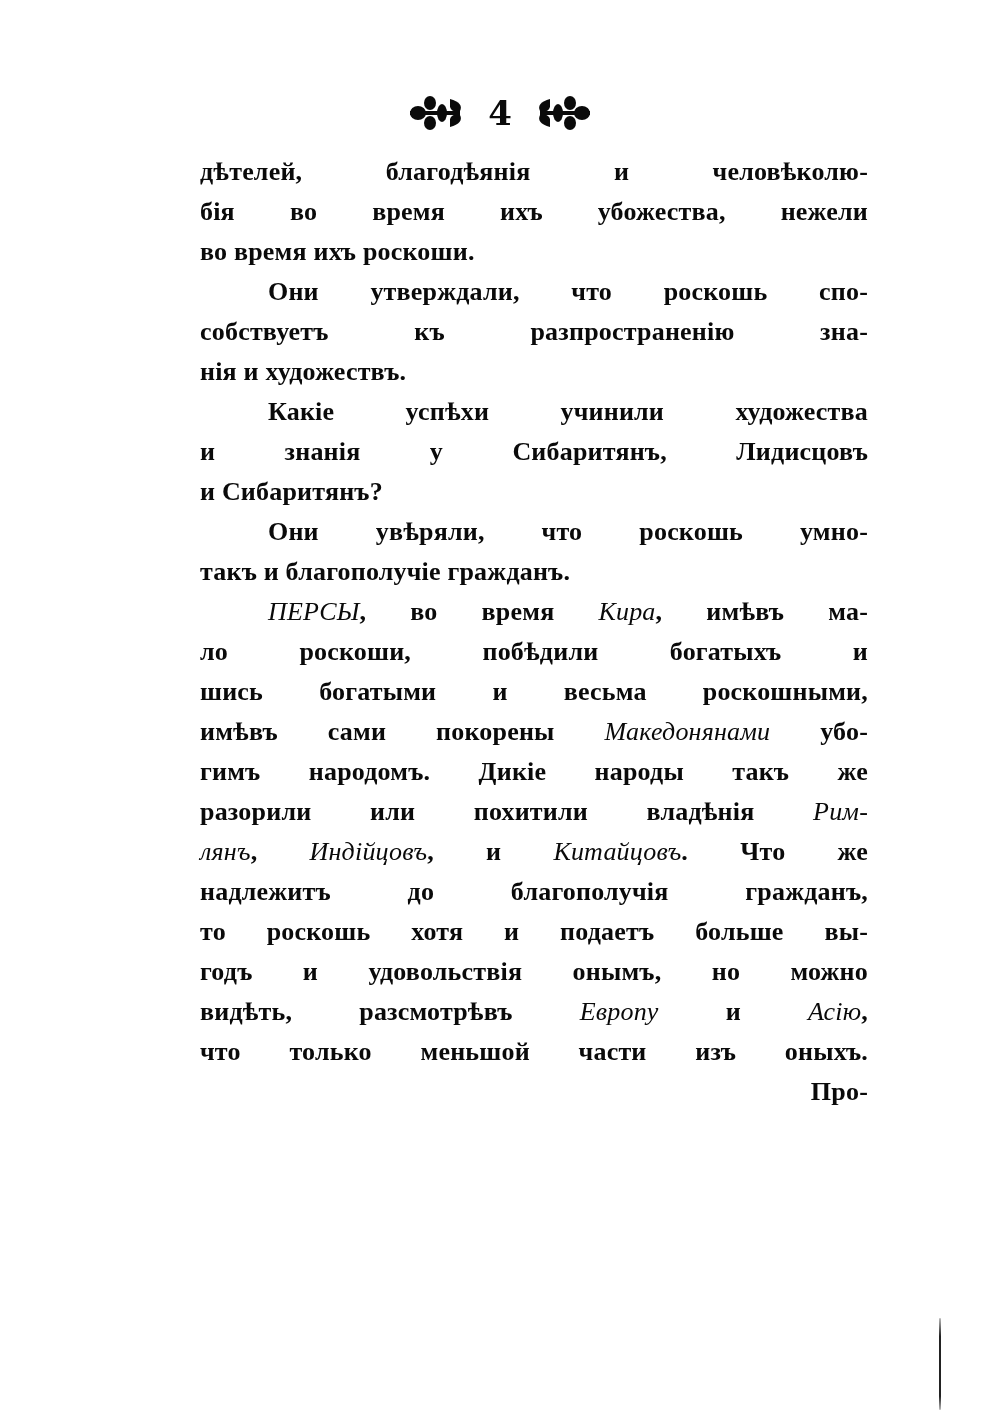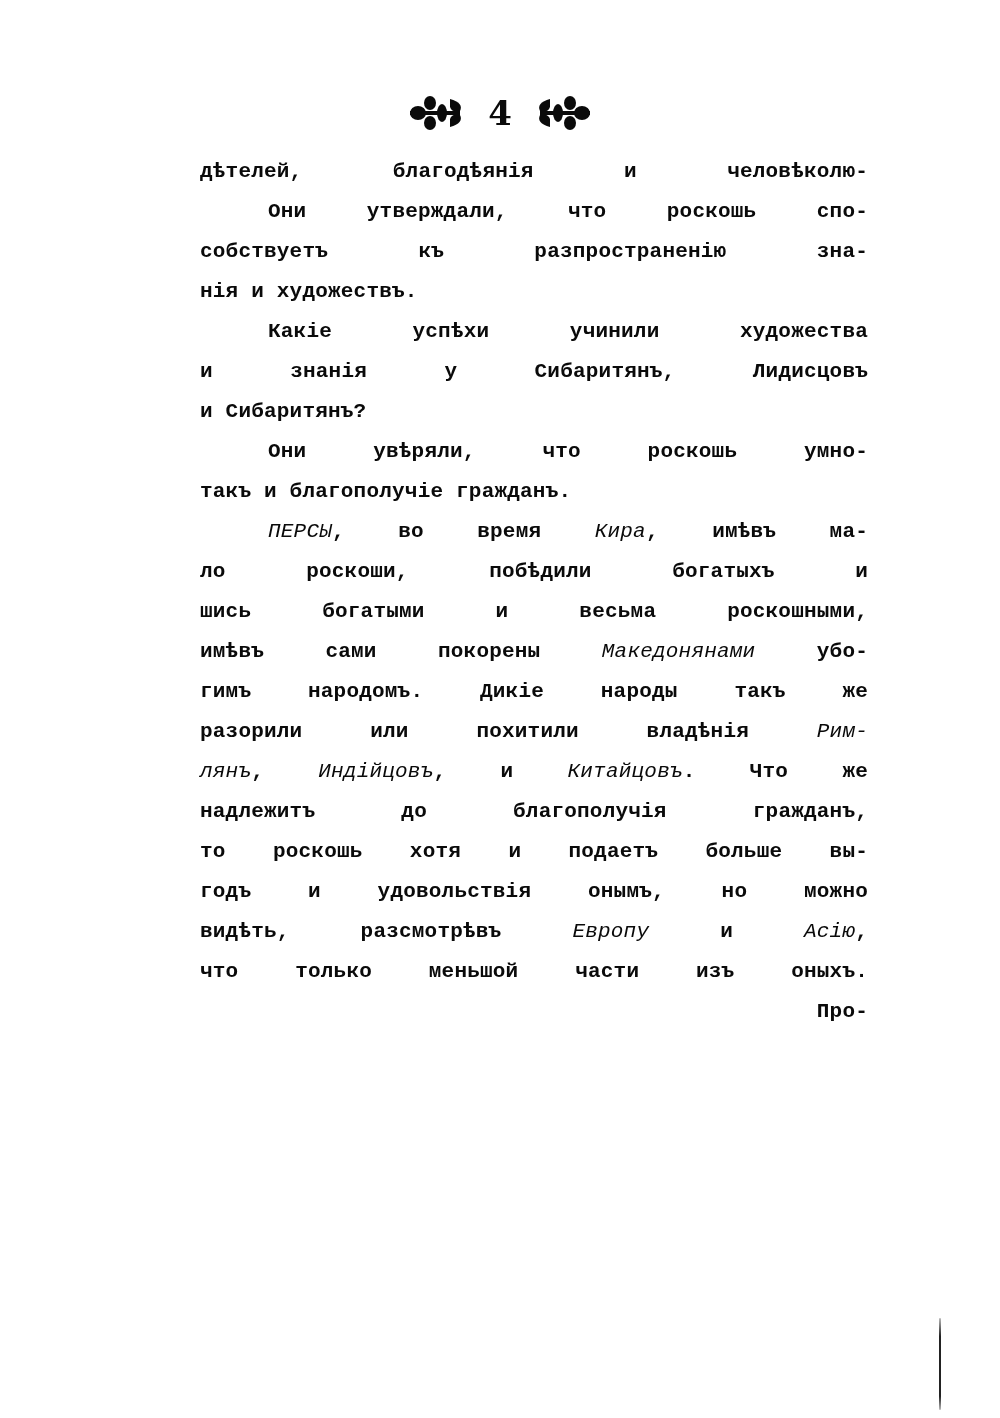--- a/index.html
+++ b/index.html
@@ -45,27 +45,27 @@
     }
     .text-block {
       position: absolute;
       left: 200px;
       top: 152px;
       width: 668px;
     }
     .line {
       height: 40px;
       line-height: 40px;
-      font-size: 21px;
+      font-size: 26px;
       font-weight: bold;
       white-space: nowrap;
       text-align: justify;
       text-align-last: justify;
       letter-spacing: 0.2px;
-      font-family: Liberation Mono, monospace;
+      font-family: Liberation Serif, serif;
     }
     .line.indent { padding-left: 68px; }
     .line.last { text-align-last: left; }
     .line.right { text-align: center; text-align-last: right; }
     .it { font-style: italic; font-weight: normal; }
     .scan-mark {
       position: absolute;
       left: 939px;
       top: 1318px;
       width: 2px;
@@ -101,20 +101,22 @@
         <path d="M42 6 q14 4 10 12 q-8 2 -10 -4z"></path>
         <path d="M42 34 q14 -4 10 -12 q-8 -2 -10 4z"></path>
         <rect x="2" y="18" width="50" height="4"></rect>
       </g>
     </svg>
   </div>
 
   <div class="text-block">
 
     <div class="line">дѣтелей,  благодѣянія и человѣколю-</div>
+    <div class="line">бія во время ихъ убожества, нежели</div>
+    <div class="line last">во время ихъ роскоши.</div>
 
     <div class="line indent">Они утверждали, что роскошь спо-</div>
     <div class="line">собствуетъ къ разпространенію зна-</div>
     <div class="line last">нія  и художествъ.</div>
 
     <div class="line indent">Какіе успѣхи учинили художества</div>
     <div class="line">и знанія у Сибаритянъ, Лидисцовъ</div>
     <div class="line last">и Сибаритянъ?</div>
 
     <div class="line indent">Они увѣряли, что роскошь умно-</div>

